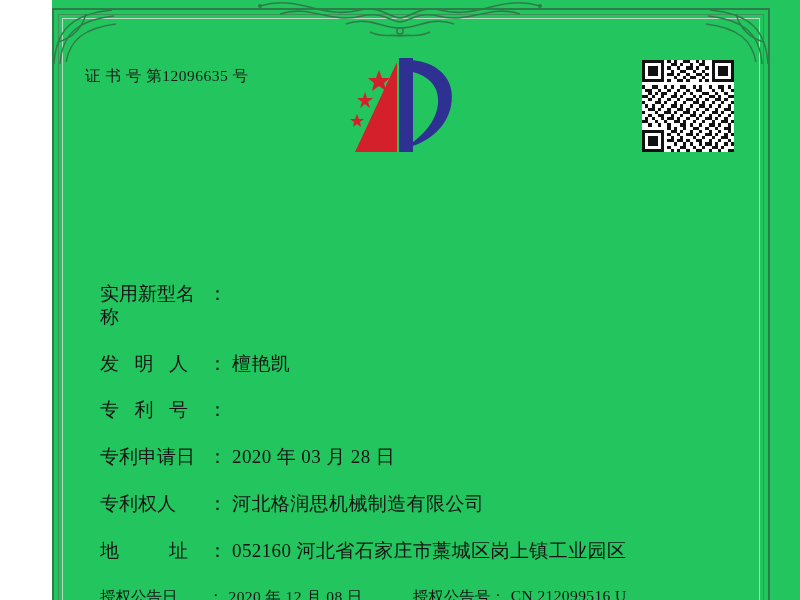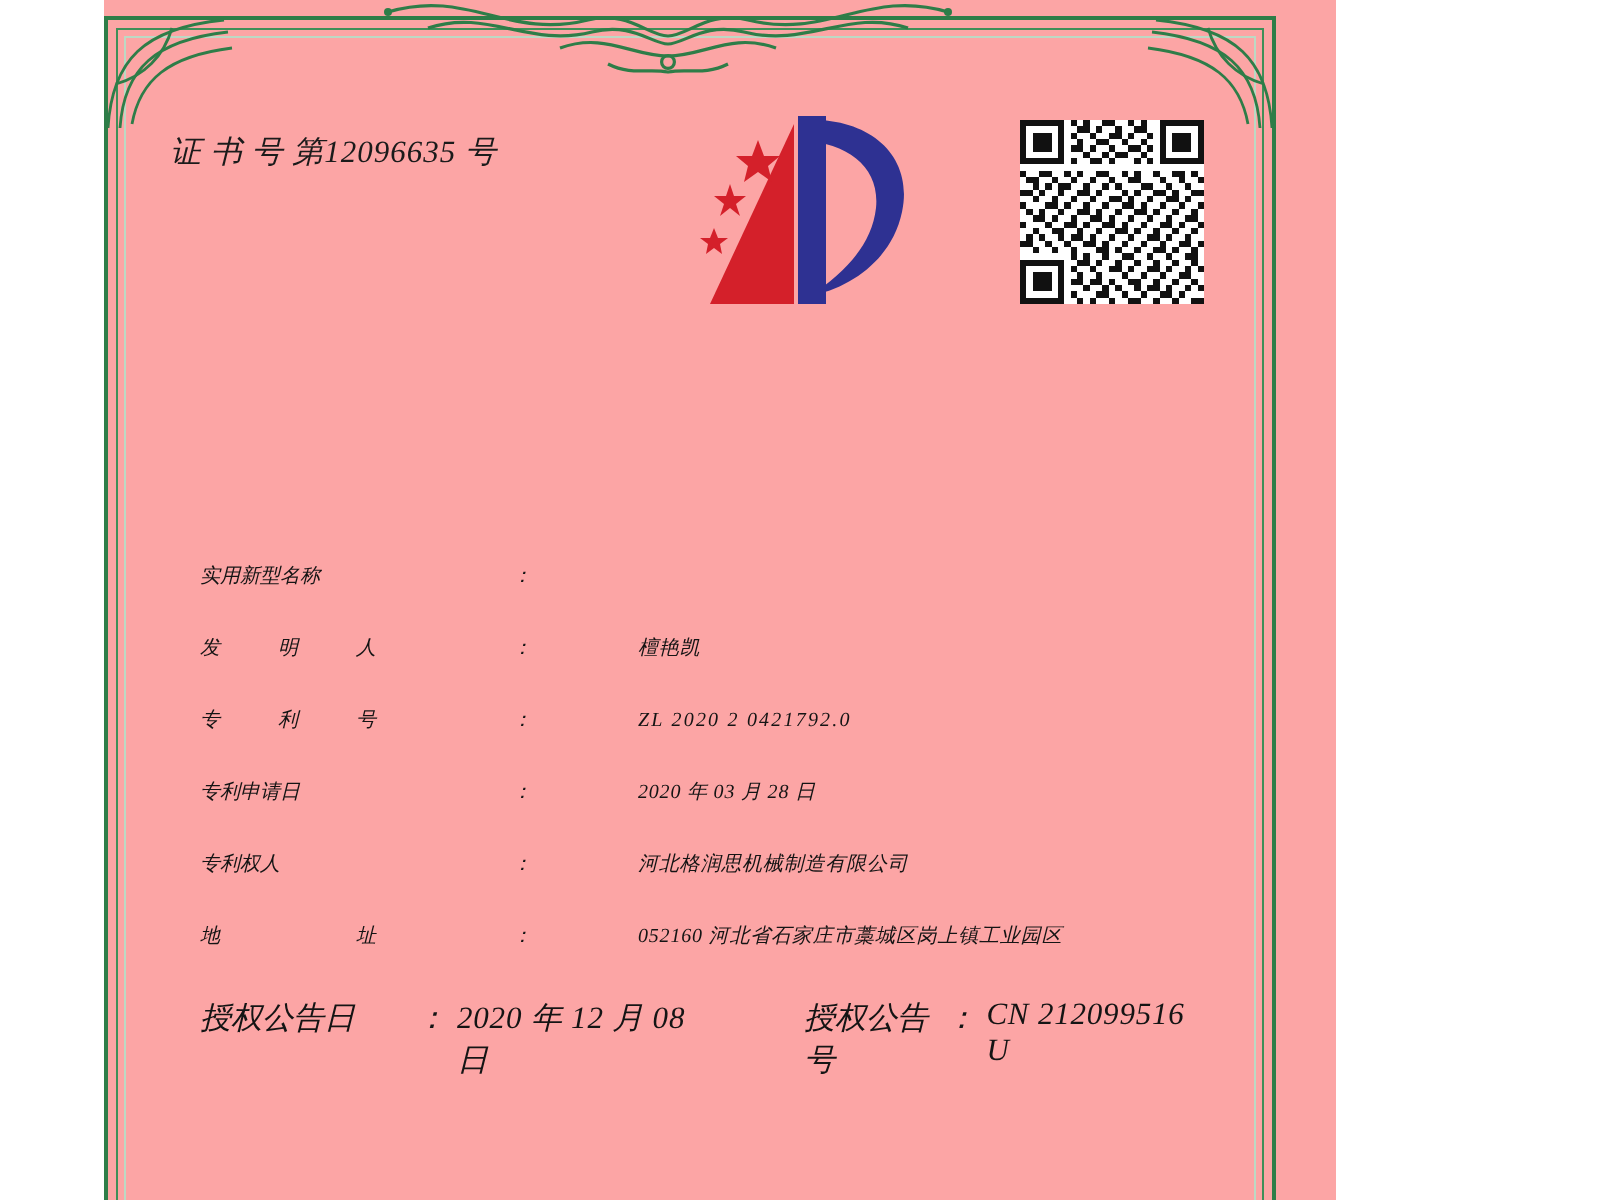--- a/index.html
+++ b/index.html
@@ -9,25 +9,24 @@
   body {
     width: 800px;
     height: 600px;
     background: #ffffff;
     font-family: "Liberation Serif", "DejaVu Serif", serif;
     overflow: hidden;
   }
 
   .page {
     position: relative;
-    width: 668px;
+    width: 800px;
     height: 600px;
-    background: #fca5a5;
+    background: #22c55e;
     box-sizing: border-box;
-    font-style: italic;
   }
 
   
   .border-outer {
     position: absolute;
     left: 52px;
     top: 8px;
     right: 30px;
     bottom: -4px;
     border: 2px solid #2e7d48;
@@ -126,24 +125,23 @@
   .fields {
     position: absolute;
     left: 100px;
     top: 283px;
     right: 70px;
   }
   .field-row {
     display: flex;
     align-items: baseline;
     margin-bottom: 24px;
-    font-size: 10px;
+    font-size: 19px;
     color: #141414;
     line-height: 1.2;
-    gap: 48px;
   }
   .f-label {
     width: 108px;
     flex: 0 0 108px;
     color: #141414;
     letter-spacing: 0px;
   }
   .f-label.spaced {
     display: inline-block;
     text-align: justify;
@@ -478,21 +476,20 @@
 
     <div class="field-row">
       <span class="f-label spaced">发明人</span>
       <span class="f-colon">：</span>
       <span class="f-value">檀艳凯</span>
     </div>
 
     <div class="field-row">
       <span class="f-label spaced">专利号</span>
       <span class="f-colon">：</span>
-      <span class="f-value mono">ZL 2020 2 0421792.0</span>
     </div>
 
     <div class="field-row">
       <span class="f-label">专利申请日</span>
       <span class="f-colon">：</span>
       <span class="f-value">2020 年 03 月 28 日</span>
     </div>
 
     <div class="field-row">
       <span class="f-label">专利权人</span>

